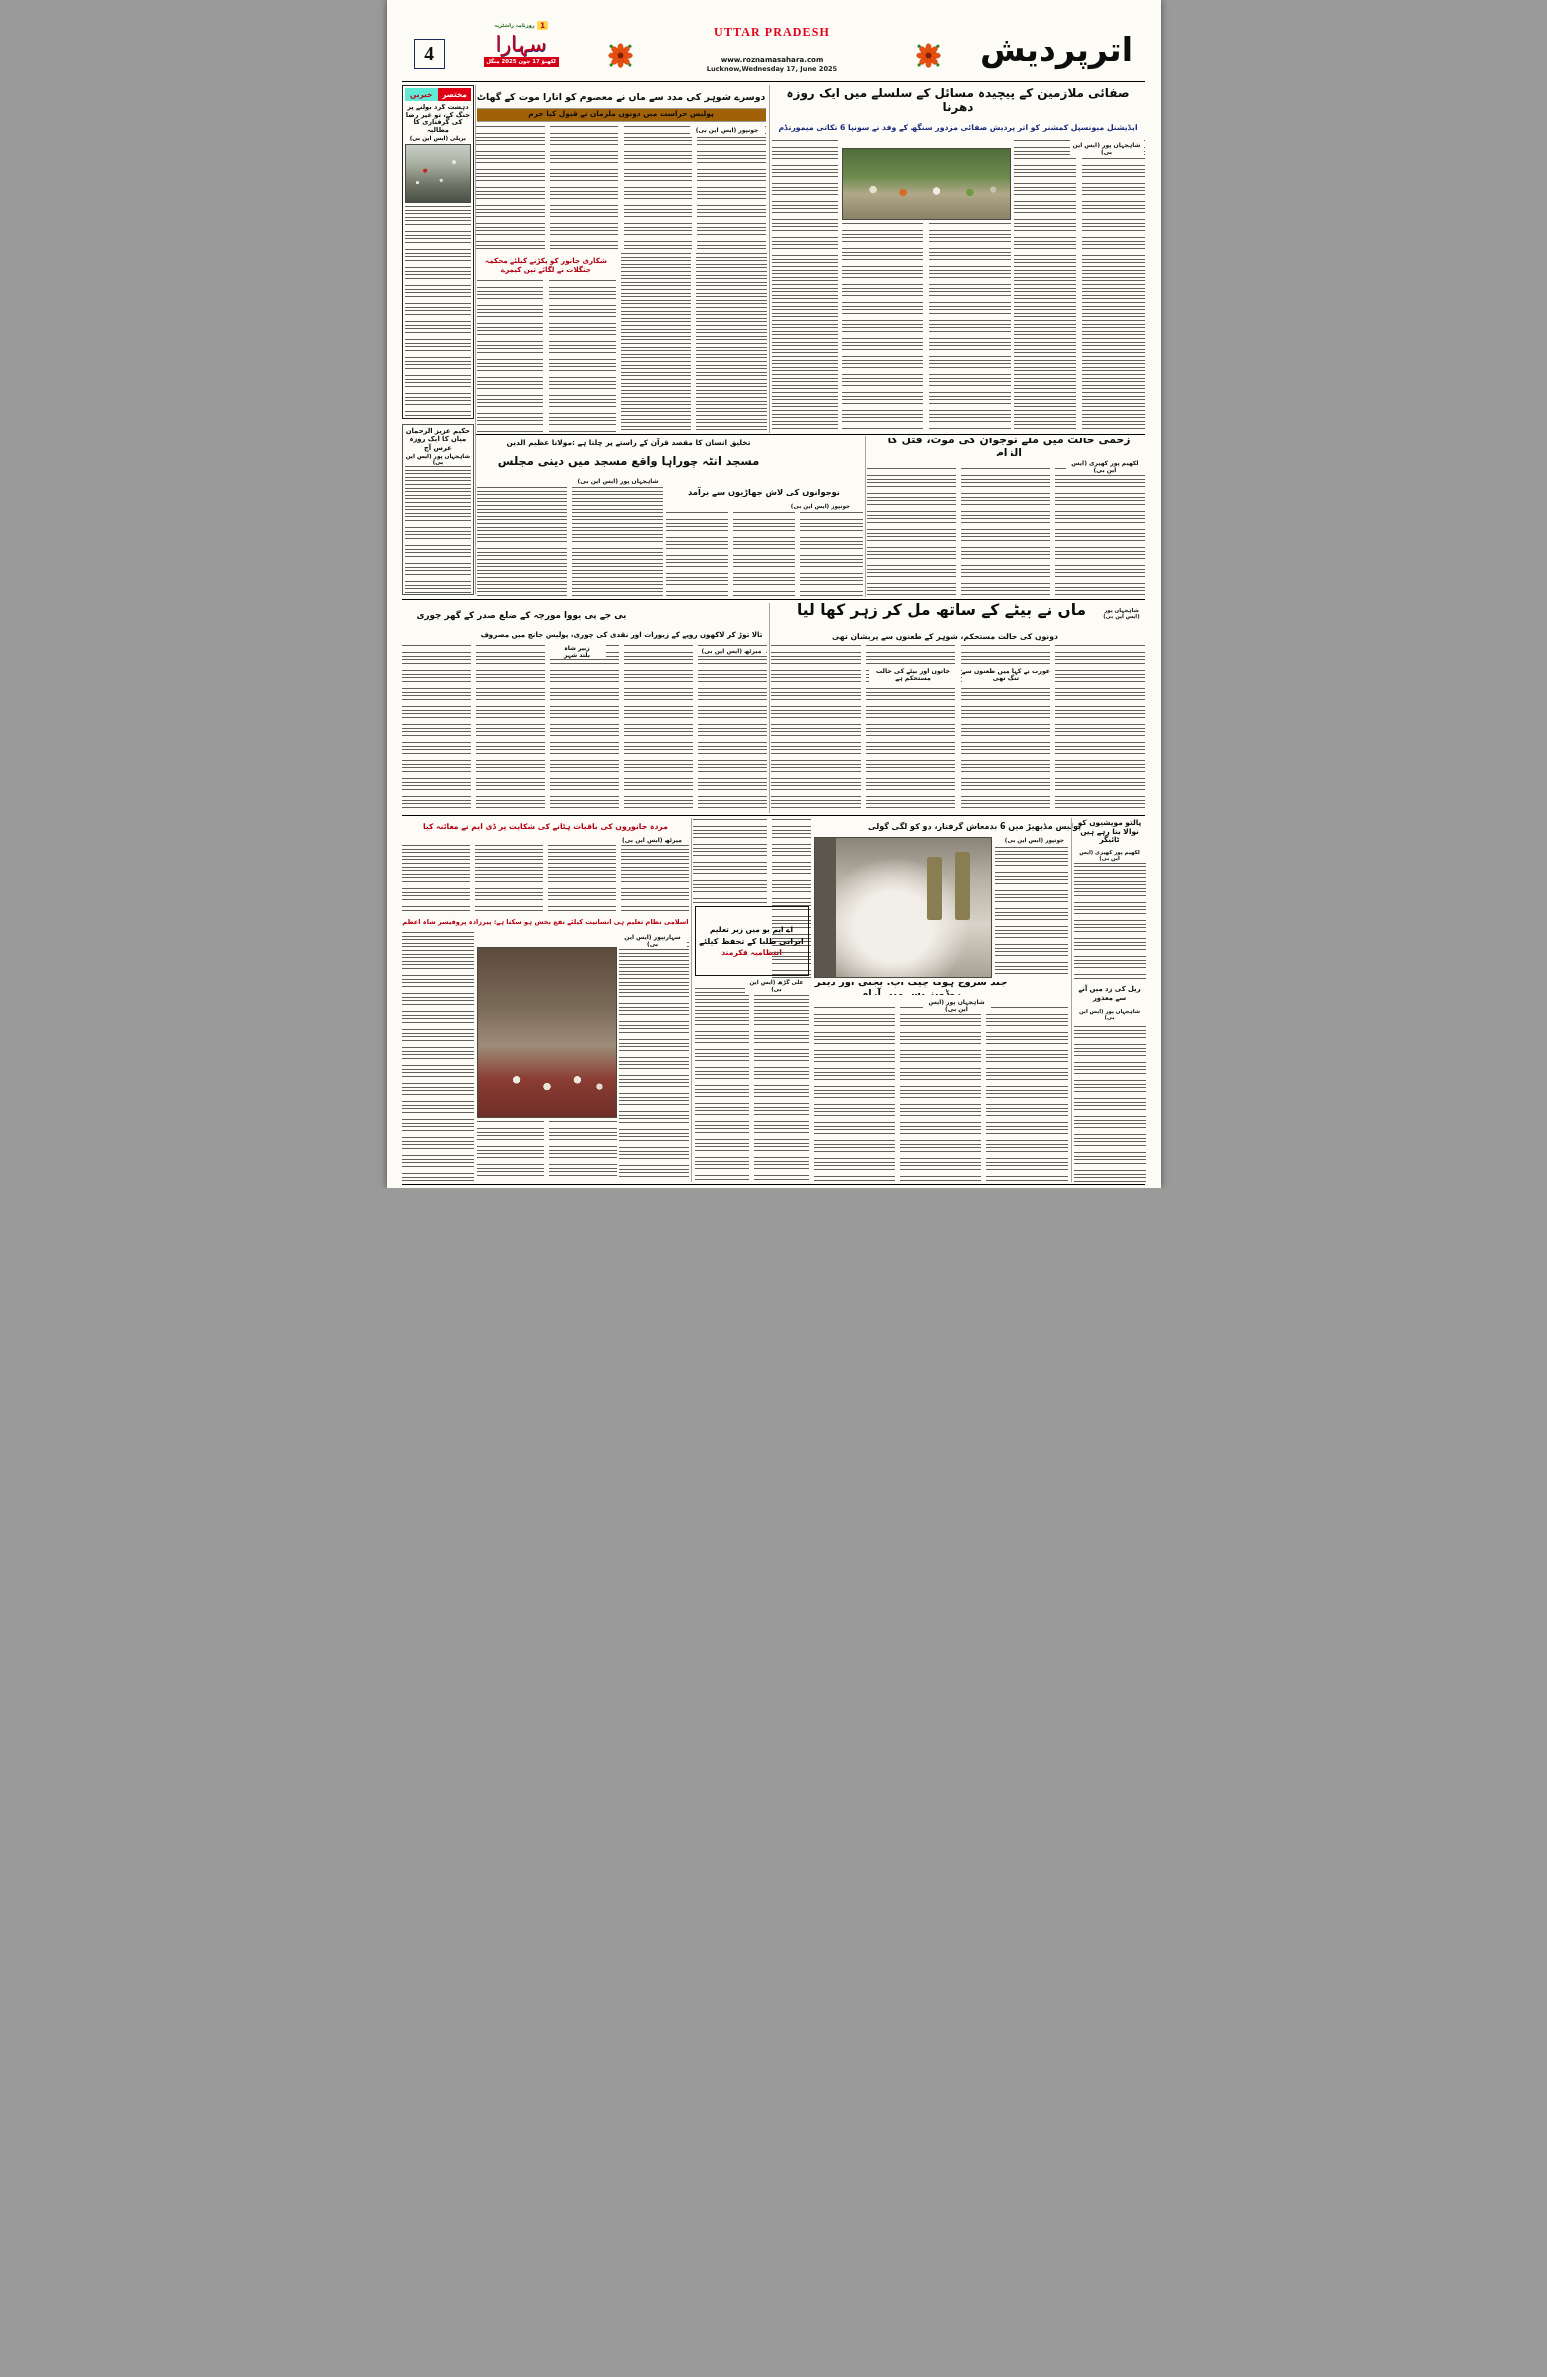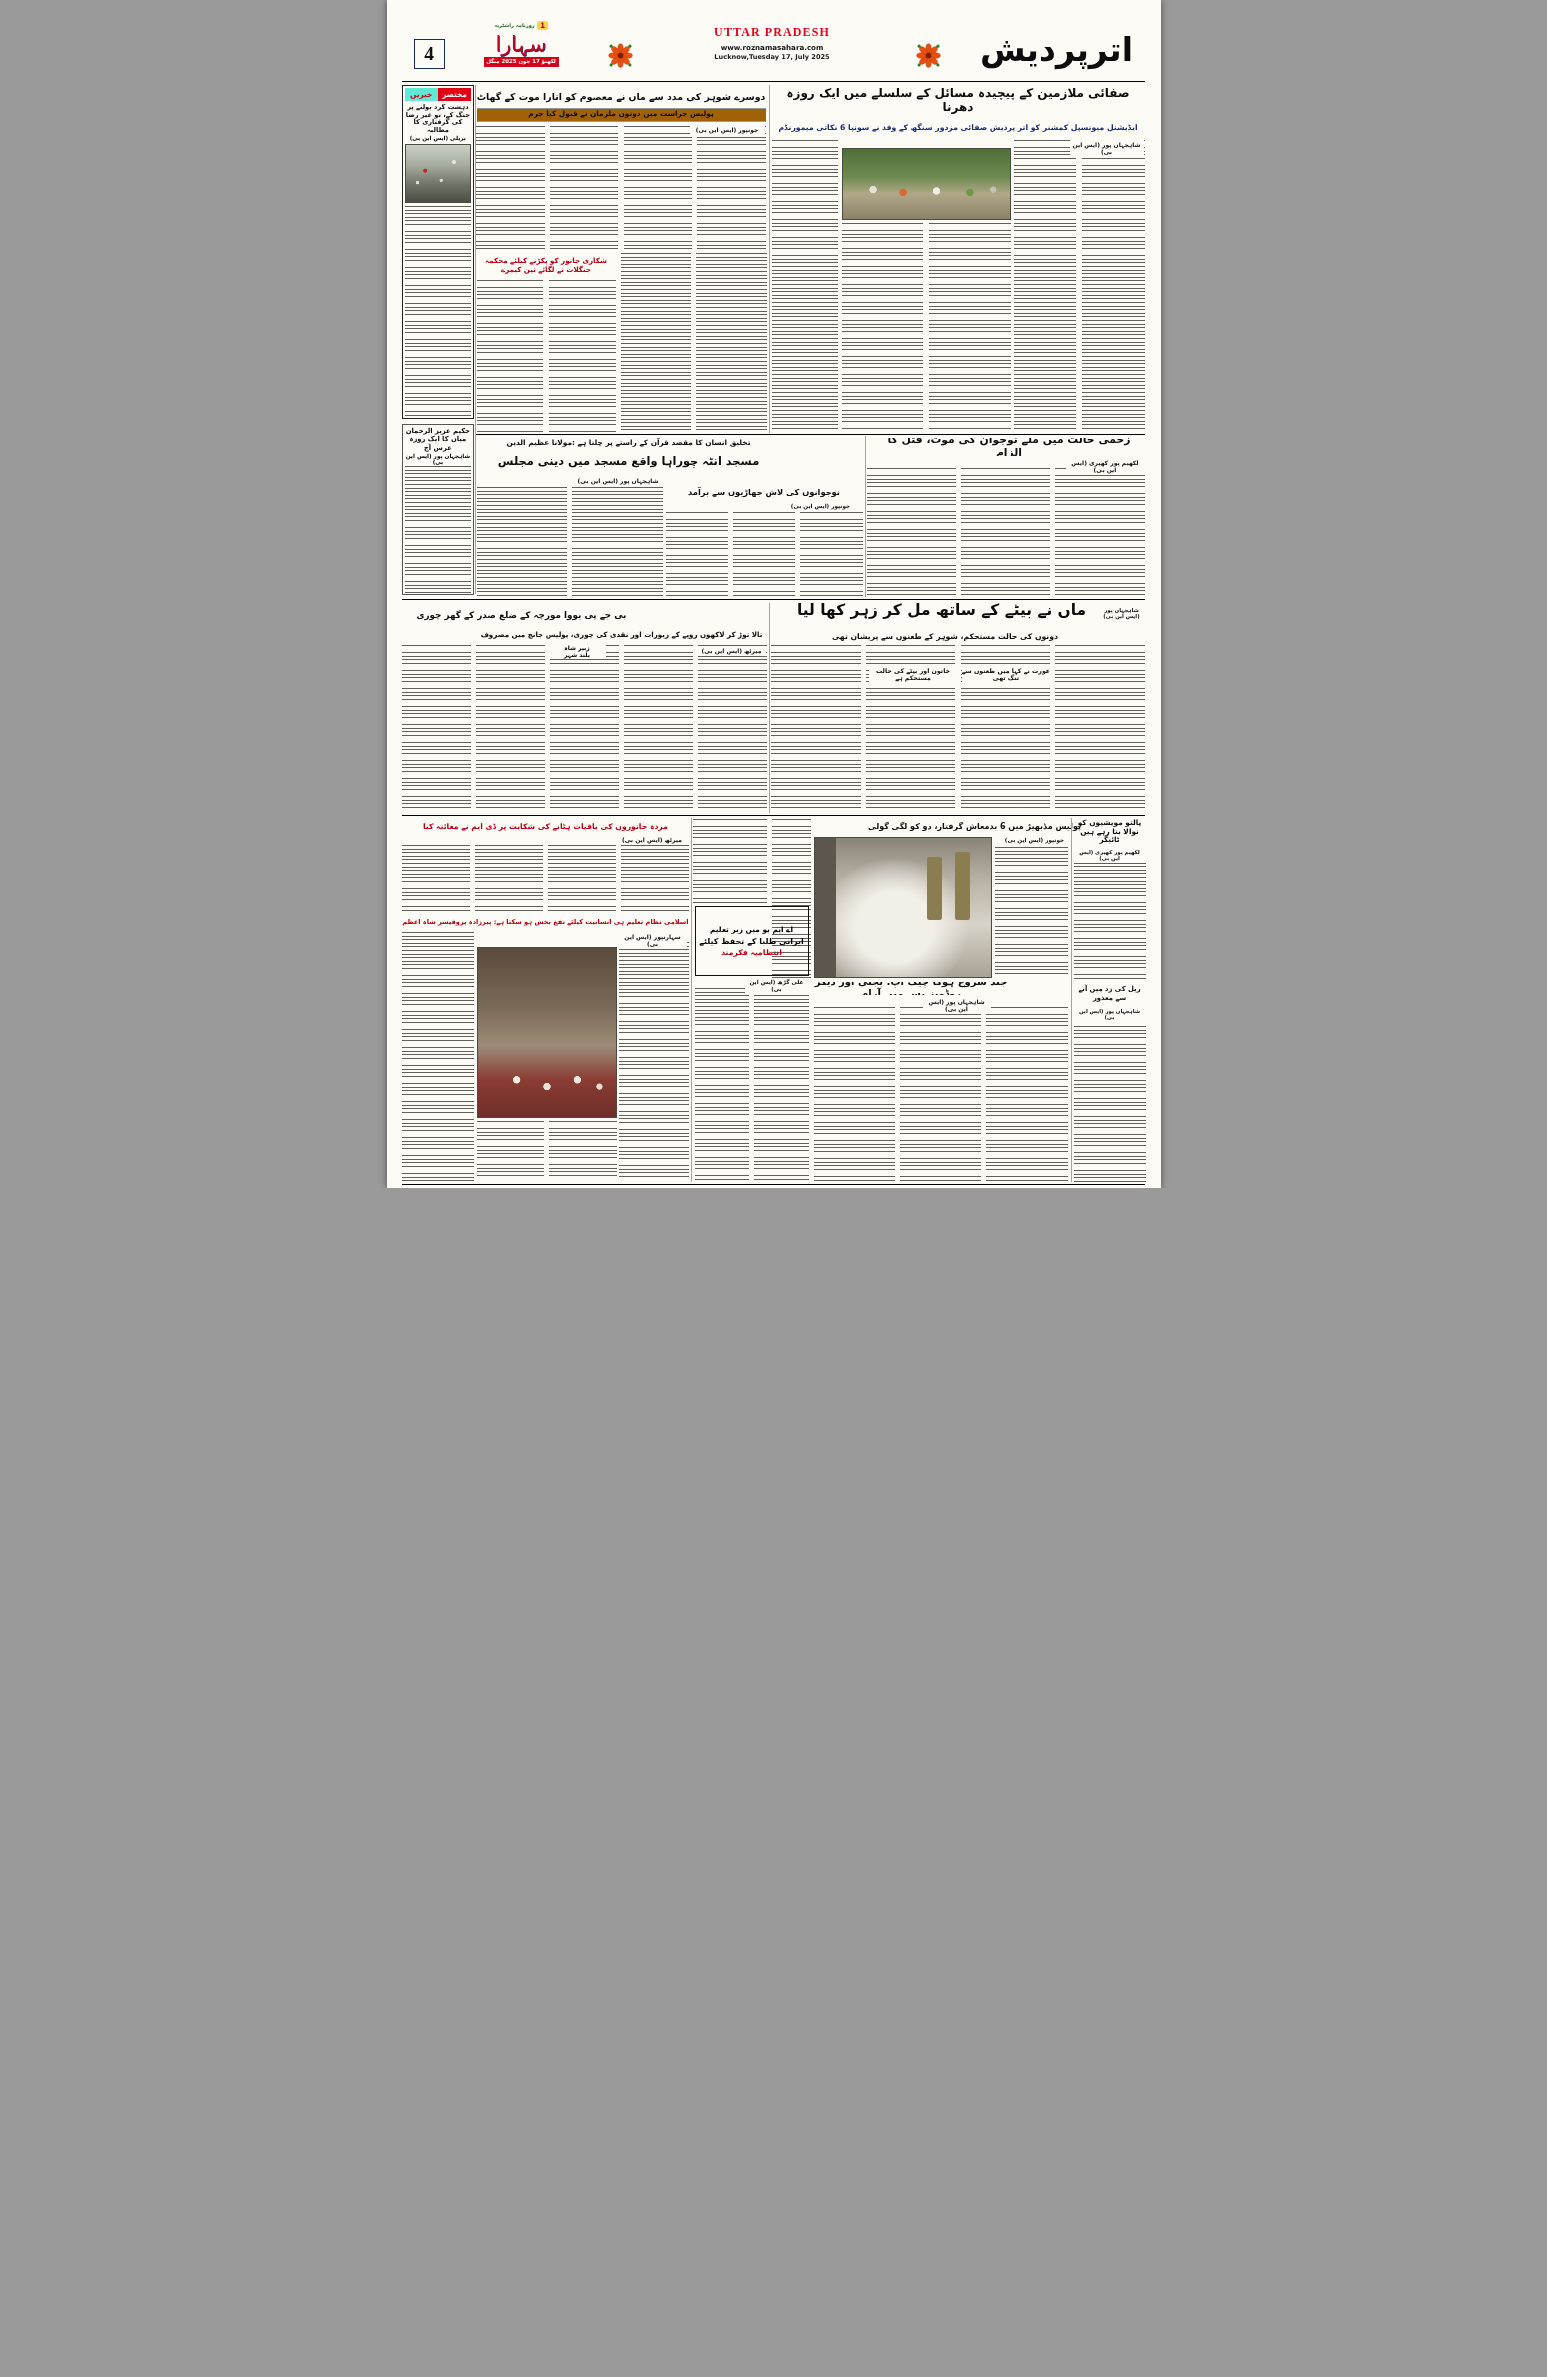--- a/index.html
+++ b/index.html
@@ -54,22 +54,22 @@
     <div style="display:flex;align-items:center;justify-content:center;gap:2.3px;height:11.4px">
       <span style="background:#ffd84d;color:#c00014;font-weight:bold;font-size:7.4px;padding:0 2.8px;border-radius:1.7px">1</span>
       <span style="color:#1c6e1c;font-size:5.1px;font-weight:bold">روزنامہ راشٹریہ</span>
     </div>
     <div style="font-size:20.5px;font-weight:normal;color:#c8001d;line-height:1.3;text-shadow:0.6px 0.6px 0 #28306e">سہارا</div>
     <div style="background:#d40018;color:#fff;font-size:5.4px;font-weight:bold;height:9.7px;line-height:9.7px">لکھنؤ 17 جون 2025 منگل</div>
   </div>
 
   <div class="abs" style="left:268px;top:25px;width:235px;text-align:center;direction:ltr">
     <div class="serif" style="color:#e3001b;font-size:12px;font-weight:bold;letter-spacing:1.1px">UTTAR PRADESH</div>
-    <div style="color:#111;font-size:7.1px;font-weight:bold;margin-top:3px">www.roznamasahara.com</div>
-    <div style="color:#222;font-size:6.6px;font-weight:bold;margin-top:1.1px">Lucknow,Tuesday 17, July 2025</div>
+    <div style="color:#111;font-size:7.1px;font-weight:bold;margin-top:15px">www.roznamasahara.com</div>
+    <div style="color:#222;font-size:6.6px;font-weight:bold;margin-top:1.1px">Lucknow,Wednesday 17, June 2025</div>
   </div>
 
   <div class="abs" style="left:221px;top:43px;width:25px;height:25px">
     <svg viewBox="0 0 40 40" width="25" height="25">
       <g>
         <ellipse cx="20" cy="9" rx="4.5" ry="8" fill="#e8500f" stroke="#a33208" stroke-width="0.5"></ellipse>
         <ellipse cx="20" cy="9" rx="4.5" ry="8" fill="#e8500f" stroke="#a33208" stroke-width="0.5" transform="rotate(45 20 20)"></ellipse>
         <ellipse cx="20" cy="9" rx="4.5" ry="8" fill="#e8500f" stroke="#a33208" stroke-width="0.5" transform="rotate(90 20 20)"></ellipse>
         <ellipse cx="20" cy="9" rx="4.5" ry="8" fill="#e8500f" stroke="#a33208" stroke-width="0.5" transform="rotate(135 20 20)"></ellipse>
         <ellipse cx="20" cy="9" rx="4.5" ry="8" fill="#e8500f" stroke="#a33208" stroke-width="0.5" transform="rotate(180 20 20)"></ellipse>

